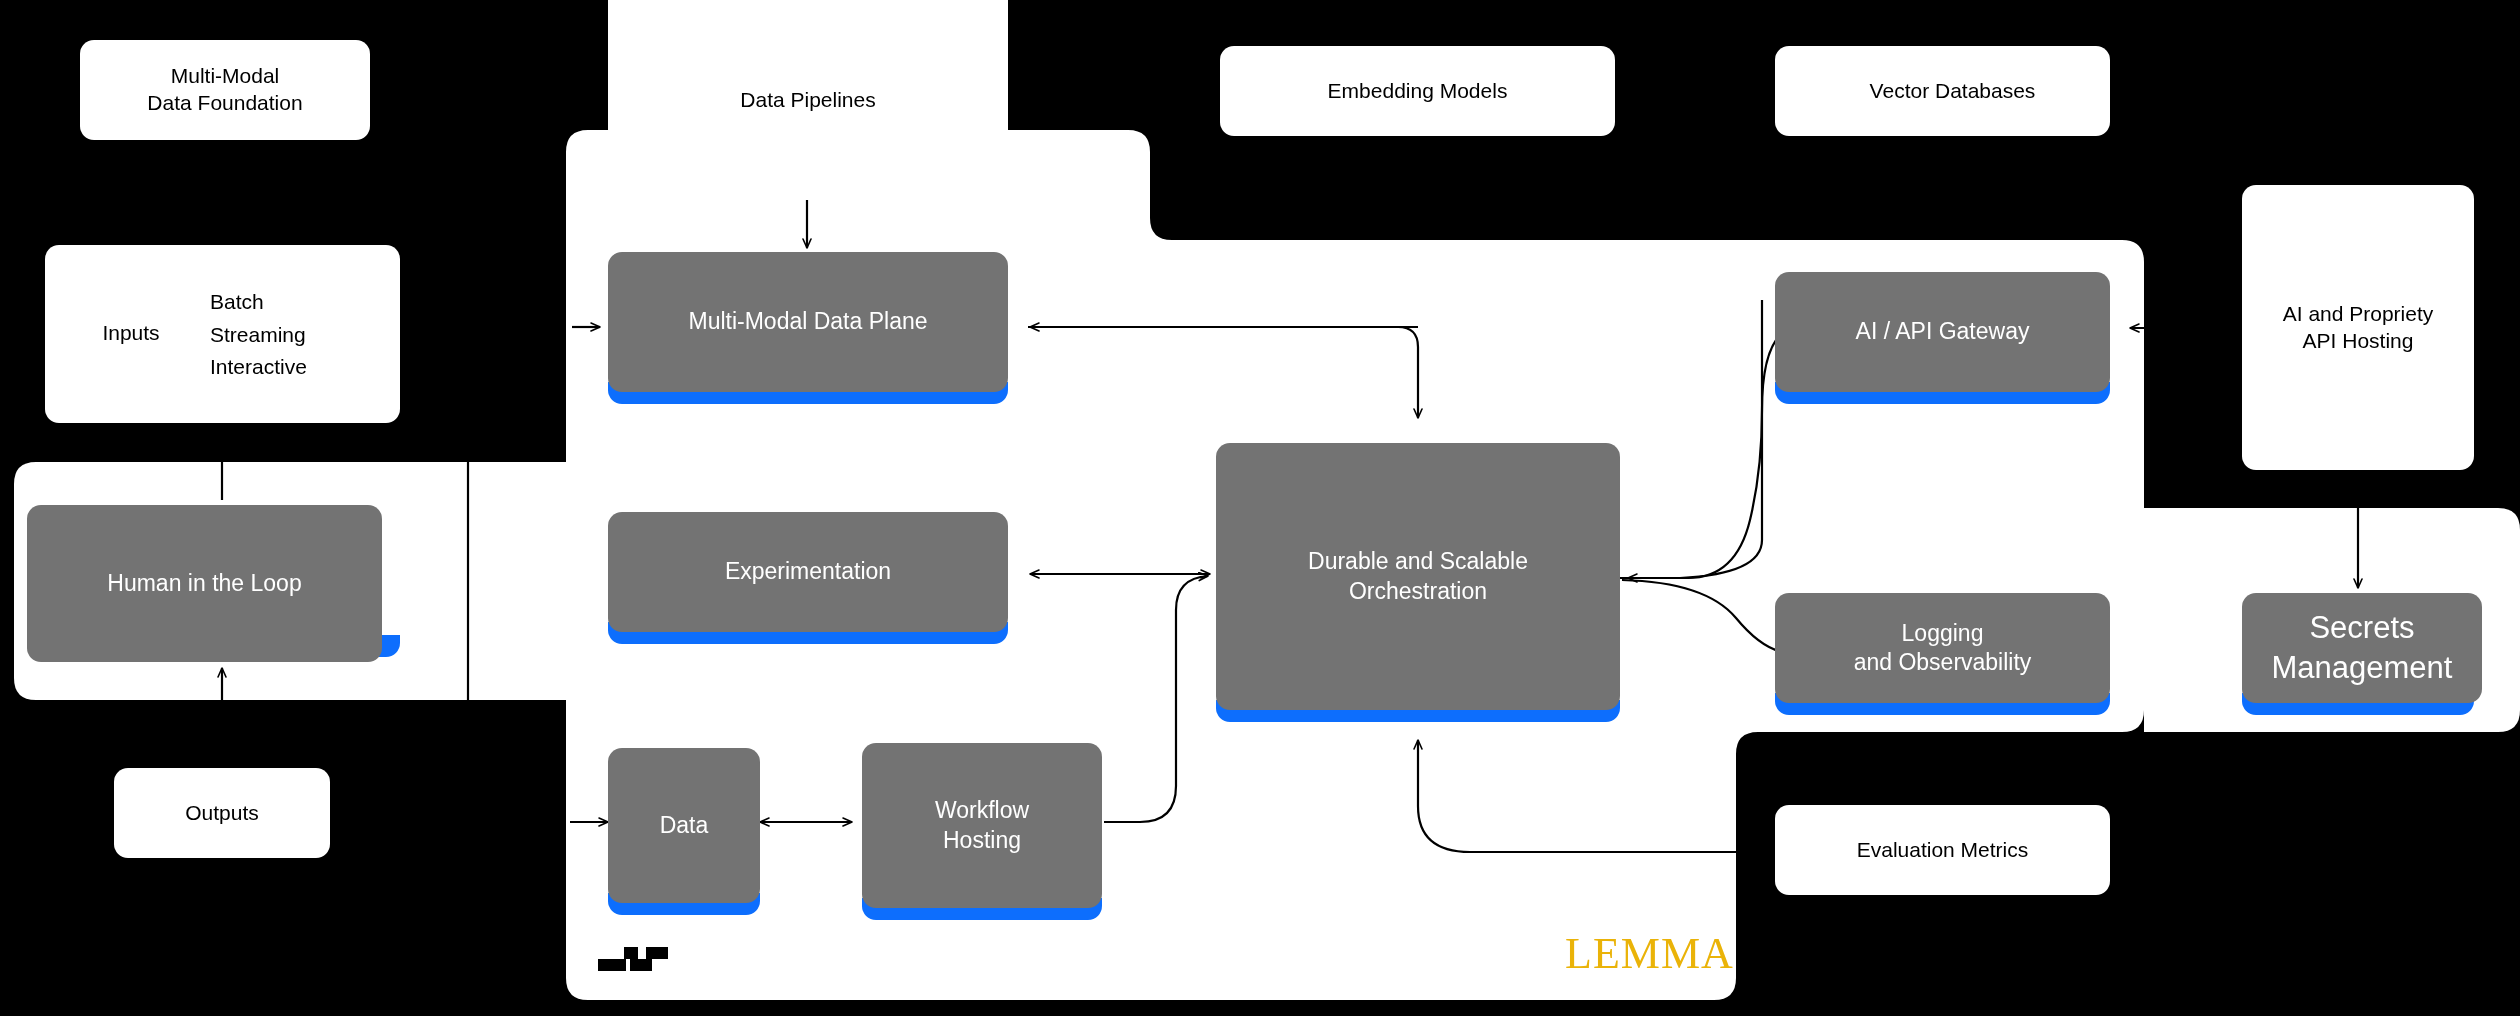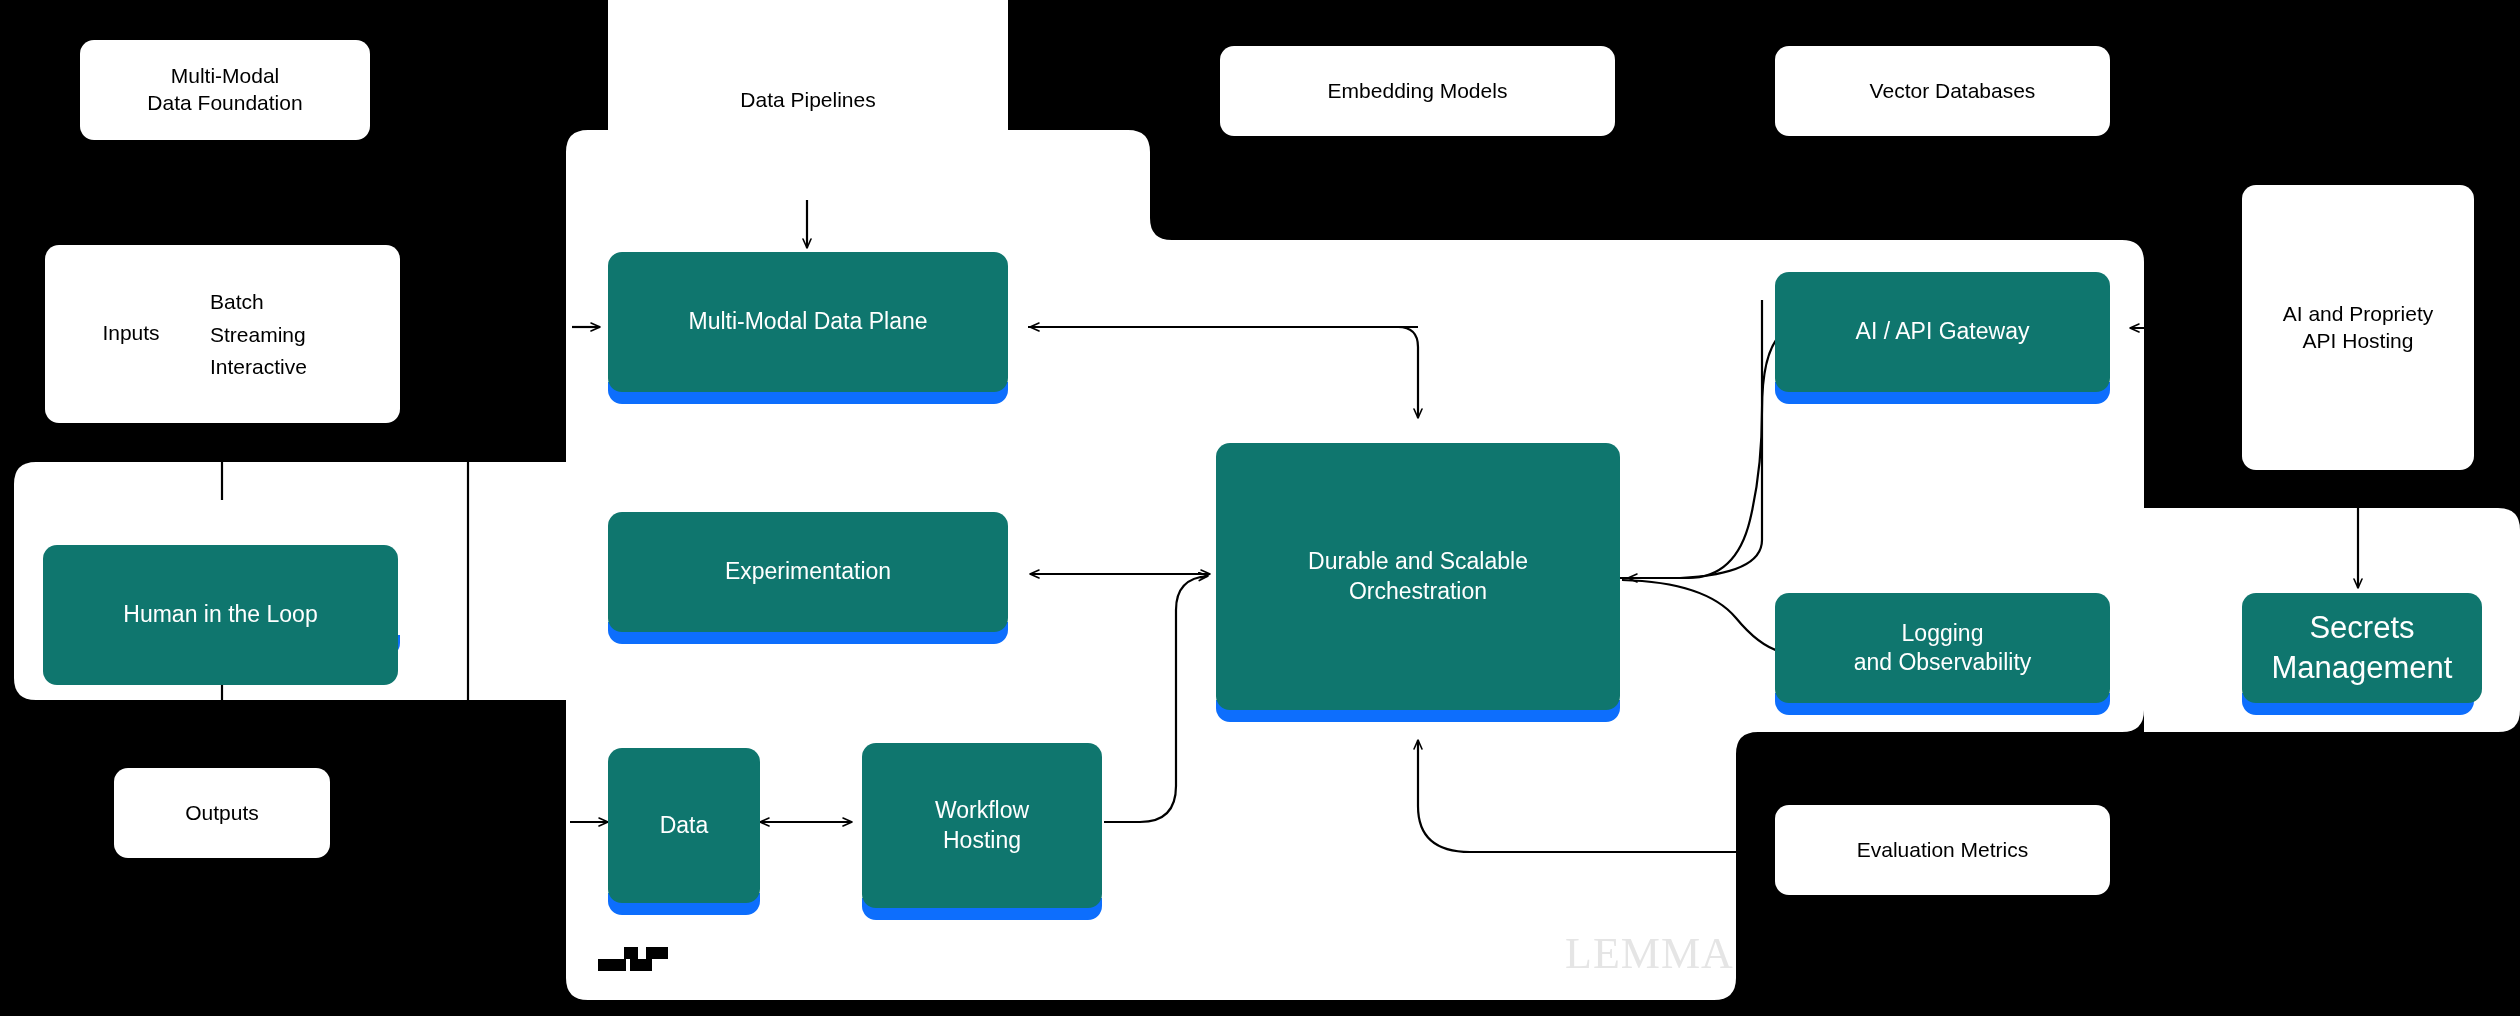--- a/index.html
+++ b/index.html
@@ -31,38 +31,38 @@
     box-sizing: border-box;
     display: flex;
     align-items: center;
     justify-content: center;
     text-align: center;
     white-space: pre-line;
     line-height: 1.28;
     font-family: "Liberation Sans", sans-serif;
   }
   .node.dark {
-    background: #0f766e;
+    background: #737373;
     color: #ffffff;
     border-radius: 14px;
   }
   .node.light {
     background: #ffffff;
     color: #000000;
     border-radius: 14px;
   }
   .accent {
     position: absolute;
     border-radius: 0 0 14px 14px;
     background: #0d6efd;
   }
   .wordmark {
     position: absolute;
     font-family: "Liberation Serif", serif;
-    color: #e5e5e5;
+    color: #eab308;
     letter-spacing: 1px;
     font-weight: 400;
   }
   .pixmark {
     position: absolute;
   }
   .pixmark i {
     position: absolute;
     background: #000000;
     display: block;
@@ -220,21 +220,21 @@
   <div class="node dark" style="left:608px; top:252px; width:400px; height:140px; font-size:23px;">
     <span>Multi-Modal Data Plane</span>
   </div>
 
   <div class="accent" style="left:1775px; top:382px; width:335px; height:22px;"></div>
   <div class="node dark" style="left:1775px; top:272px; width:335px; height:120px; font-size:23px;">
     <span>AI / API Gateway</span>
   </div>
 
   <div class="accent" style="left:45px; top:635px; width:355px; height:22px;"></div>
-  <div class="node dark" style="left:43px; top:505px; width:355px; height:140px; font-size:23px;margin-top:40px;">
+  <div class="node dark" style="left:27px; top:505px; width:355px; height:157px; font-size:23px;">
     <span>Human in the Loop</span>
   </div>
 
   <div class="accent" style="left:608px; top:622px; width:400px; height:22px;"></div>
   <div class="node dark" style="left:608px; top:512px; width:400px; height:120px; font-size:23px;">
     <span>Experimentation</span>
   </div>
 
   <div class="accent" style="left:1216px; top:700px; width:404px; height:22px;"></div>
   <div class="node dark" style="left:1216px; top:443px; width:404px; height:267px; font-size:23px;">

